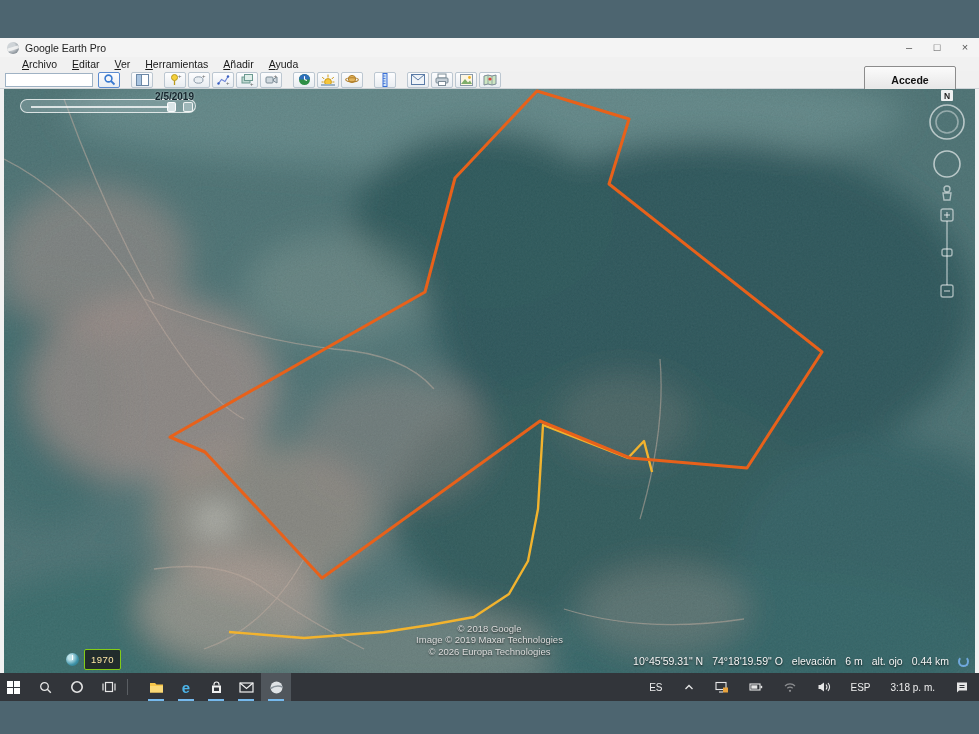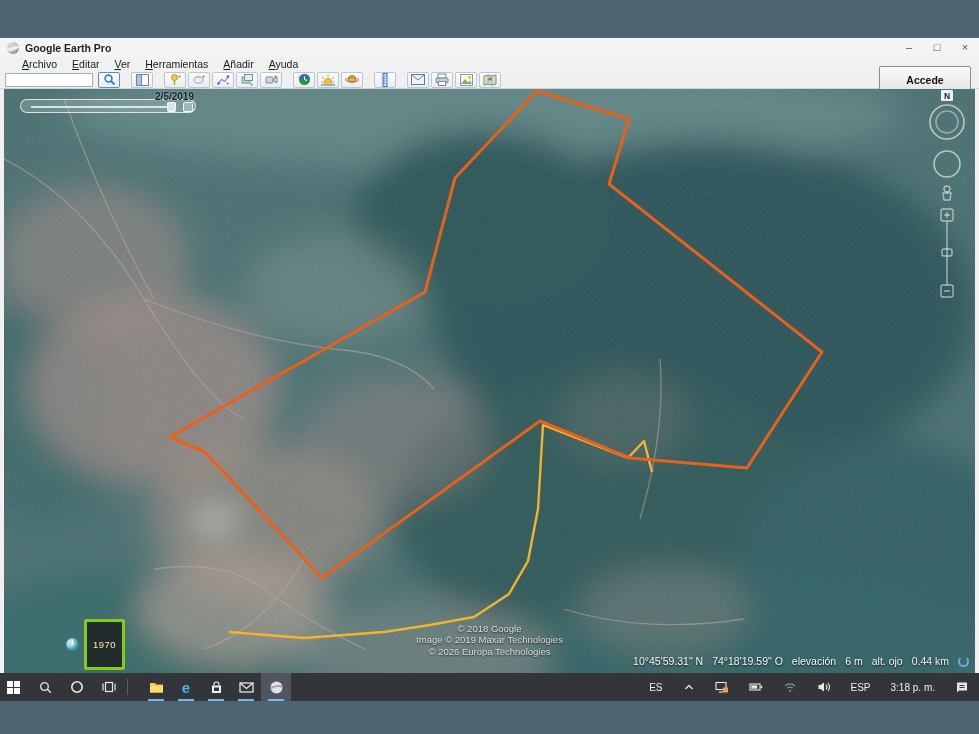--- a/index.html
+++ b/index.html
@@ -8,37 +8,37 @@
 
   
   .window { position:absolute; left:0; top:38px; width:979px; height:635px; background:#f1f1f1; }
 
   .titlebar { height:19px; display:flex; align-items:center; padding-left:7px; background:#f4f4f4; }
   .app-icon { width:12px; height:12px; border-radius:50%;
       background: radial-gradient(circle at 35% 35%, #cfd4d8 0 35%, #8f979e 70%, #6d767d 100%);
       position:relative; overflow:hidden; }
   .app-icon::after { content:""; position:absolute; left:-2px; top:5px; width:16px; height:3px;
       background:#f4f4f4; transform:rotate(-18deg); opacity:.85; }
-  .title-text { font-size:10.5px; color:#222; margin-left:6px;font-weight:bold; }
+  .title-text { font-size:10.5px; color:#222; margin-left:6px; }
   .win-controls { margin-left:auto; display:flex; }
   .win-btn { width:28px; text-align:center; font-size:11px; color:#555; line-height:19px; cursor:default; }
 
   .menubar { height:14px; display:flex; align-items:center; gap:15px; padding-left:22px;
       background:#f1f1f1; font-size:10.5px; color:#1a1a1a; }
   .menu-item::first-letter { text-decoration: underline; }
 
   .toolbar { height:18px; display:flex; align-items:center; padding:0 5px; background:#f0f0f0;
       border-bottom:1px solid #cfd4d8; }
   .search-input { width:88px; height:14px; border:1px solid #9fb2c4; background:#fff; font-size:10px;
       padding:0 3px; margin-right:4px; }
   .tb-btn { height:16px; min-width:22px; display:flex; align-items:center; justify-content:center;
       border:1px solid #bcc7d1; border-radius:2px; margin:0 1px;
       background:linear-gradient(#fdfdfe, #e9edf1); }
   .tb-gap { width:9px; }
-  .accede-btn { margin-left:auto; margin-right:3px; height:28px; width:92px; font-size:10.5px; font-weight:bold;
+  .accede-btn { margin-left:auto; margin-right:18px; height:28px; width:92px; font-size:10.5px; font-weight:bold;
       color:#111; display:flex; align-items:center; justify-content:center;
       border:1px solid #8c8c8c; border-radius:2px; background:linear-gradient(#fbfbfb,#e3e3e3);text-align:right; }
 
   
   .map { position:absolute; left:4px; top:51px; width:971px; height:584px; overflow:hidden; background:#737373; }
   .map svg.map-art { position:absolute; left:0; top:0; }
 
   
   .time-slider { position:absolute; left:16px; top:10px; width:176px; height:14px; border-radius:7px;
       border:1px solid rgba(255,255,255,.75); background:rgba(185,205,210,.28); }
@@ -49,22 +49,22 @@
       border:1px solid rgba(255,255,255,.85); background:rgba(210,225,228,.4); }
   .ts-date { position:absolute; left:120px; top:2px; width:70px; text-align:right; font-size:10px; font-weight:bold;
       color:#14242c; text-shadow:0 0 2px rgba(255,255,255,.55); }
 
   
   .history { position:absolute; left:62px; bottom:3px; display:flex; align-items:center; gap:5px; }
   .history-globe { width:13px; height:13px; border-radius:50%;
       background:radial-gradient(circle at 35% 35%, #bfe3ea 0 20%, #3f93a8 60%, #206577 100%);
       position:relative; }
   .history-globe::after { content:""; position:absolute; left:6px; top:2px; width:1px; height:5px; background:#fff; }
-  .history-badge { background:rgba(25,25,25,.78); border:3px solid #84cc16; border-radius:2px;
-      padding:17px 6px; font-size:9.5px; color:#ffe9a6; letter-spacing:.5px; }
+  .history-badge { background:rgba(25,25,25,.78); border:1px solid #84cc16; border-radius:2px;
+      padding:4px 6px; font-size:9.5px; color:#ffe9a6; letter-spacing:.5px; }
 
   
   .copyright { position:absolute; left:50%; transform:translateX(-50%); bottom:16px; text-align:center;
       font-size:9.5px; line-height:11.5px; color:#dcdcdc; text-shadow:0 1px 2px rgba(0,0,0,.7); white-space:nowrap; }
   .ge-logo { position:absolute; right:9px; bottom:22px; font-size:26px; color:#fff; letter-spacing:.3px;
       text-shadow:0 1px 3px rgba(0,0,0,.45); }
   .statusbar { position:absolute; right:6px; bottom:6px; display:flex; align-items:center; gap:9px;
       font-size:10.5px; color:#f4f4f4; text-shadow:0 1px 2px rgba(0,0,0,.8); white-space:nowrap; }
   .loading-ring { width:11px; height:11px; border-radius:50%; border:2px solid #6fa8dc; border-top-color:transparent; }
 

